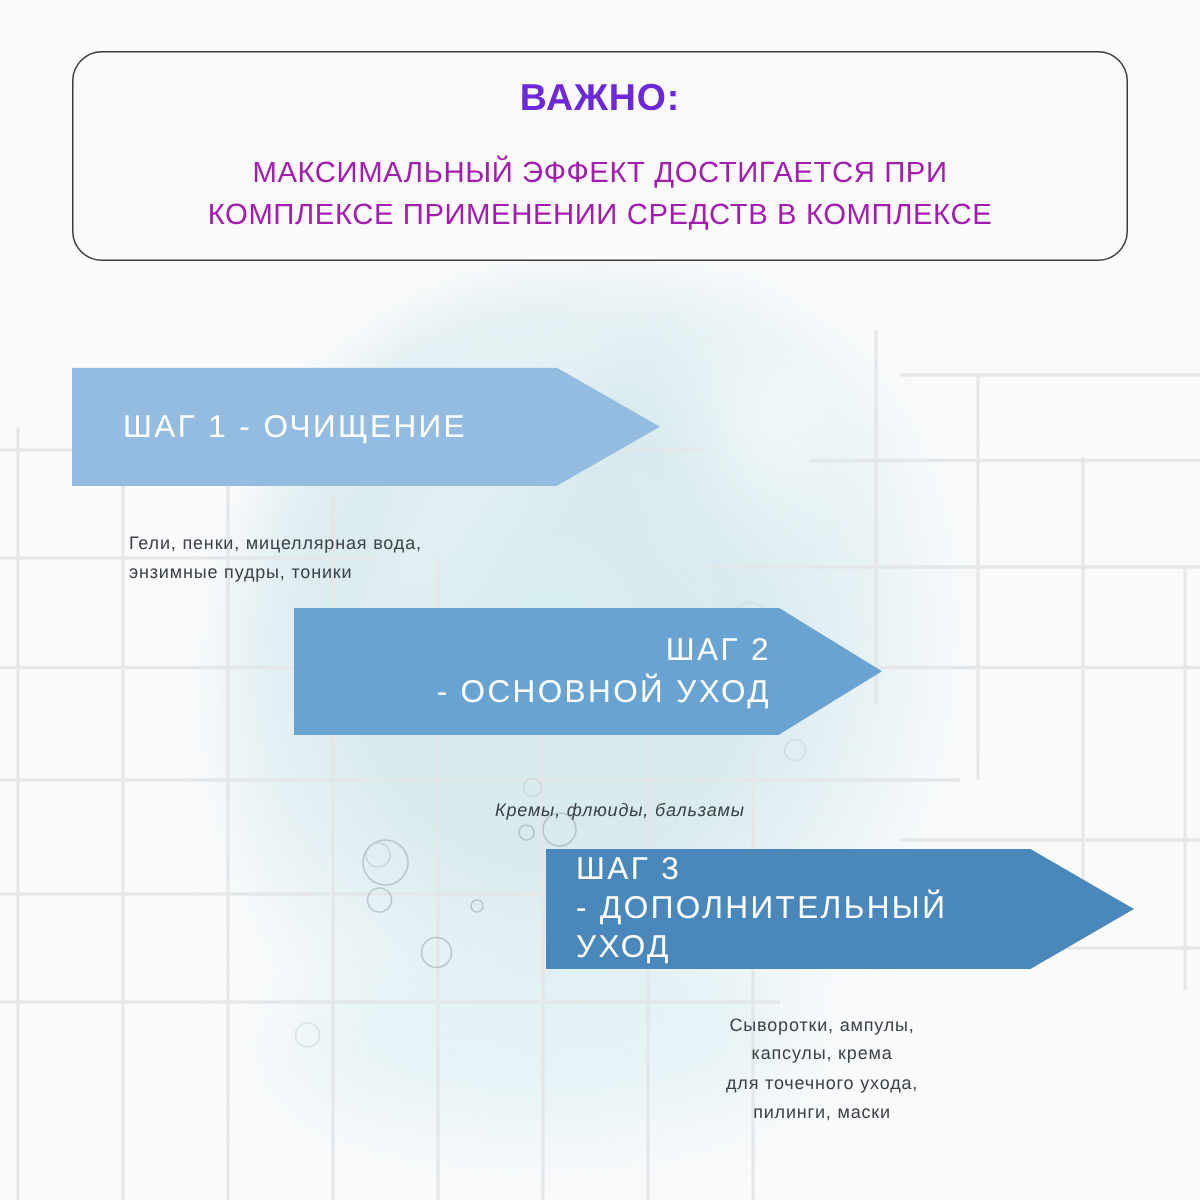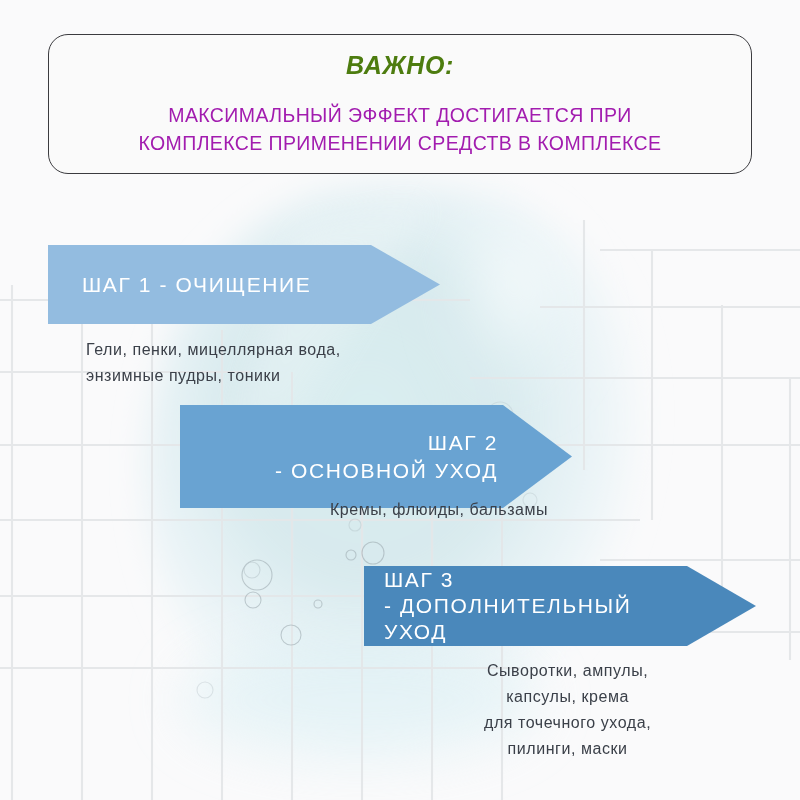--- a/index.html
+++ b/index.html
@@ -62,24 +62,23 @@
     border: 1.6px solid #3b3b3f;
     border-radius: 20px;
     background: #fafafa;
     display: flex;
     flex-direction: column;
     align-items: center;
     justify-content: center;
     z-index: 5;
   }
   .note-title {
-    font-style: italic;
     font-weight: bold;
     font-size: 25px;
-    color: #4d7c0f;
+    color: #6d28d9;
     letter-spacing: 0.6px;
     margin-bottom: 22px;
   }
   .note-body {
     font-size: 19.5px;
     color: #a21caf;
     text-align: center;
     line-height: 1.42;
     letter-spacing: 0.4px;
   }
@@ -114,24 +113,24 @@
     background: #93bce0;
     clip-path: polygon(0 0, 82.4% 0, 100% 50%, 82.4% 100%, 0 100%);
   }
   #arrow-1 .arrow-label {
     text-align: left;
     padding-left: 34px;
     padding-right: 80px;
   }
 
   #arrow-2 {
-    left: 180px;
+    left: 196px;
     top: 405px;
     width: 392px;
-    height: 103px;
+    height: 85px;
     background: #69a3d2;
     clip-path: polygon(0 0, 82.4% 0, 100% 50%, 82.4% 100%, 0 100%);
   }
   #arrow-2 .arrow-label {
     text-align: right;
     padding-right: 74px;
     padding-left: 24px;
   }
 
   #arrow-3 {
@@ -144,29 +143,30 @@
   }
   #arrow-3 .arrow-label {
     padding-right: 74px;
     padding-left: 20px;
     line-height: 1.25;
   }
 
   
   .desc {
     position: absolute;
-    font-size: 16px;
+    font-size: 12px;
     color: #3b4049;
     line-height: 1.62;
     letter-spacing: 0.55px;
     white-space: pre-line;
     z-index: 4;
+    margin-top: 16px;
   }
   #desc-1 { left: 86px; top: 337px; text-align: left; }
-  #desc-2 { left: 330px; top: 497px; text-align: center; }
+  #desc-2 { left: 330px; top: 515px; text-align: center; font-style: italic; }
   #desc-3 { left: 484px; top: 658px; text-align: center; }
 </style>
 </head>
 <body>
 
 <div id="stage">
 
   <svg class="bg-layer blob-svg" width="800" height="800" viewBox="0 0 800 800">
     <defs>
       <radialGradient id="blobGrad" cx="45%" cy="42%" r="62%">

